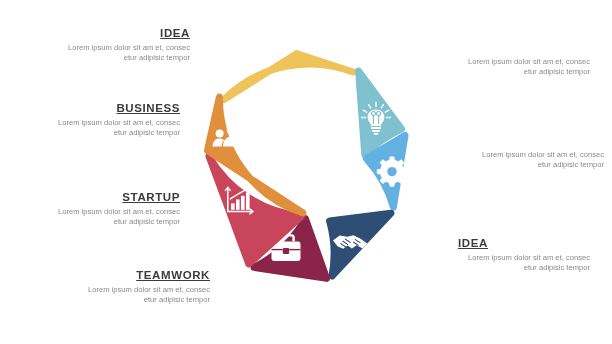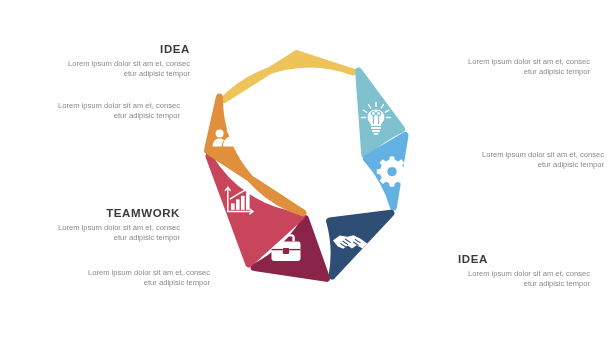--- a/index.html
+++ b/index.html
@@ -38,22 +38,23 @@
   .label-block {
     position: absolute;
     width: 132px;
   }
   .label-block .lb-title {
     font-size: 11.5px;
     font-weight: bold;
     letter-spacing: 0.6px;
     color: #3b3b3b;
     line-height: 14px;
-    margin: 16px 0 3px 0;
+    margin: 0 0 3px 0;
     white-space: nowrap;
+    text-decoration: underline;
   }
   .label-block .lb-body {
     font-size: 7.6px;
     line-height: 9.6px;
     color: #8a8a8a;
     margin: 0;
     text-align: right;
   }
   .align-right { text-align: right; }
   .align-left  { text-align: left;  }
@@ -242,29 +243,31 @@
       </g>
     </svg>
   </div>
 
   <div class="label-block align-right" id="lbl-idea-top">
     <p class="lb-title">IDEA</p>
     <p class="lb-body">Lorem ipsum dolor sit am et, consec etur adipisic tempor</p>
   </div>
 
   <div class="label-block align-right" id="lbl-business">
+    <p class="lb-title">BUSINESS</p>
     <p class="lb-body">Lorem ipsum dolor sit am et, consec etur adipisic tempor</p>
   </div>
 
   <div class="label-block align-right" id="lbl-project">
+    <p class="lb-title">STARTUP</p>
+    <p class="lb-body">Lorem ipsum dolor sit am et, consec etur adipisic tempor</p>
+  </div>
+
+  <div class="label-block align-right" id="lbl-teamwork">
     <p class="lb-title">TEAMWORK</p>
-    <p class="lb-body">Lorem ipsum dolor sit am et, consec etur adipisic tempor</p>
-  </div>
-
-  <div class="label-block align-right" id="lbl-teamwork">
     <p class="lb-body">Lorem ipsum dolor sit am et, consec etur adipisic tempor</p>
   </div>
 
   <div class="label-block align-left" id="lbl-planning">
     <p class="lb-body">Lorem ipsum dolor sit am et, consec etur adipisic tempor</p>
   </div>
 
   <div class="label-block align-left" id="lbl-startup">
     <p class="lb-body">Lorem ipsum dolor sit am et, consec etur adipisic tempor</p>
   </div>

